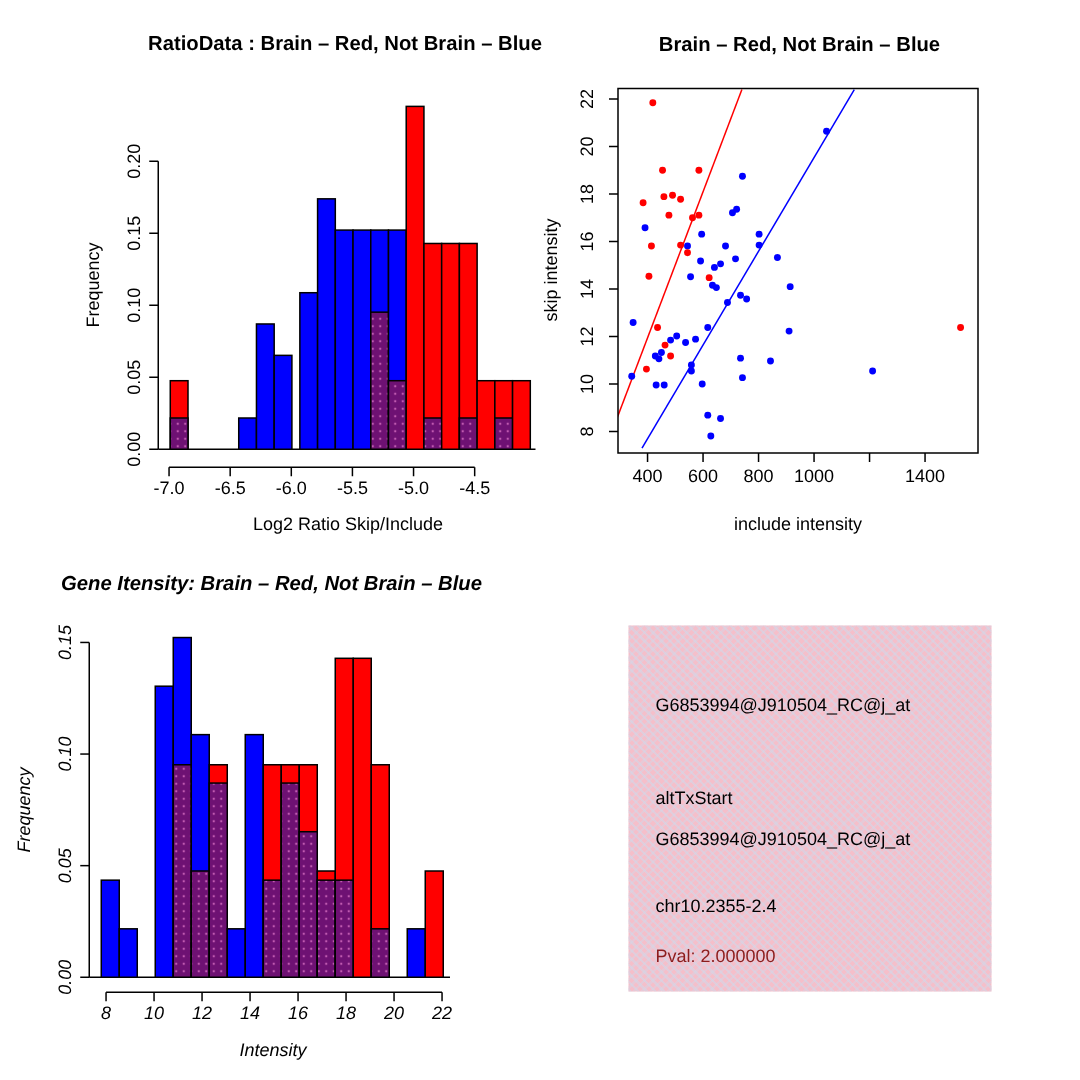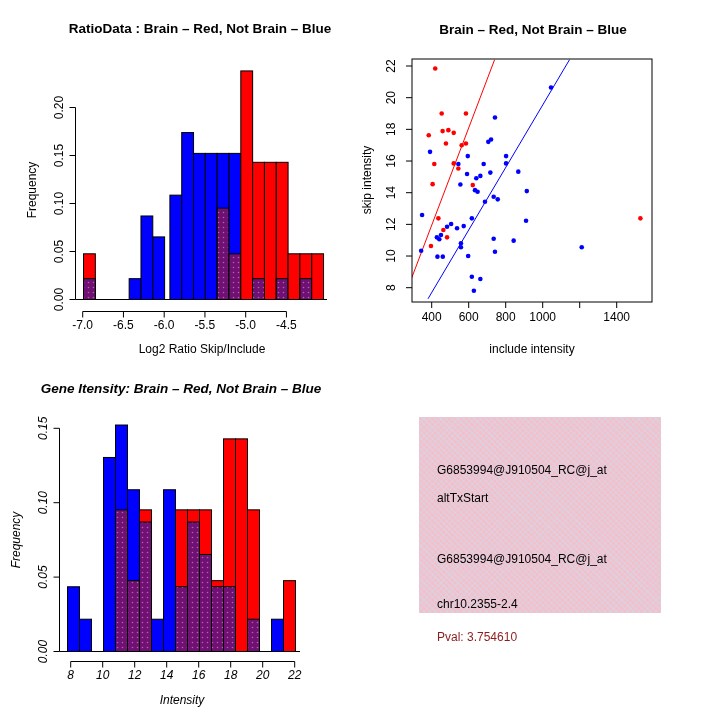--- a/index.html
+++ b/index.html
@@ -1,24 +1,24 @@
 <!DOCTYPE html>
 <html><head>
 <meta charset="utf-8">
 <style>
   html,body{margin:0;padding:0;background:#ffffff;}
   body{width:720px;height:720px;position:relative;font-family:"Liberation Sans",sans-serif;}
   .quad{position:absolute;width:360px;height:360px;}
-  #q1{left:16px;top:0;} #q2{left:351px;top:0;} #q3{left:0;top:360px;font-style:italic;} #q4{left:360px;top:360px;}
+  #q1{left:0;top:0;padding-left:46px;} #q2{left:351px;top:0;} #q3{left:0;top:360px;font-style:italic;} #q4{left:360px;top:360px;}
   svg{display:block;}
   svg text{fill:#000;font-family:"Liberation Sans",sans-serif;}
   .ctitle{font-weight:bold;font-size:13.5px;}
   .alab{font-size:12px;}
   .infobox{
-    position:absolute;left:59px;top:57px;width:242px;height:196px;
+    position:absolute;left:59px;top:57px;width:242px;height:244px;
     background-color:#f5bfca;
     background-image:
       repeating-linear-gradient(45deg, rgba(210,215,232,.55) 0 1.5px, transparent 1.5px 4px),
       repeating-linear-gradient(-45deg, rgba(210,215,232,.40) 0 1.5px, transparent 1.5px 4px);
   }
   .infoline{position:absolute;left:18px;font-size:12px;color:#000;white-space:pre;}
   .pvalline{color:#8b1d1d;}
 </style>
 </head>
 <body>
@@ -264,18 +264,18 @@
         <text text-anchor="middle" font-size="12" transform="translate(47,142.7) rotate(-90)">0.10</text>
         <line x1="59.5" y1="68.30000000000001" x2="53.5" y2="68.30000000000001" stroke="#000"></line>
         <text text-anchor="middle" font-size="12" transform="translate(47,68.30000000000001) rotate(-90)">0.15</text>
       </g>
   </svg>
 </div>
 
 <div class="quad" id="q4">
   <div class="infobox">
     <div class="infoline" style="top:46px">G6853994@J910504_RC@j_at</div>
-    <div class="infoline" style="top:74px">altTxStart</div>
+    <div class="infoline" style="top:108px">altTxStart</div>
     <div class="infoline" style="top:135px">G6853994@J910504_RC@j_at</div>
     <div class="infoline" style="top:180px">chr10.2355-2.4</div>
-    <div class="infoline pvalline" style="top:213px">Pval: 3.754610</div>
+    <div class="infoline pvalline" style="top:213px">Pval: 2.000000</div>
   </div>
 </div>
 
 </body></html>

